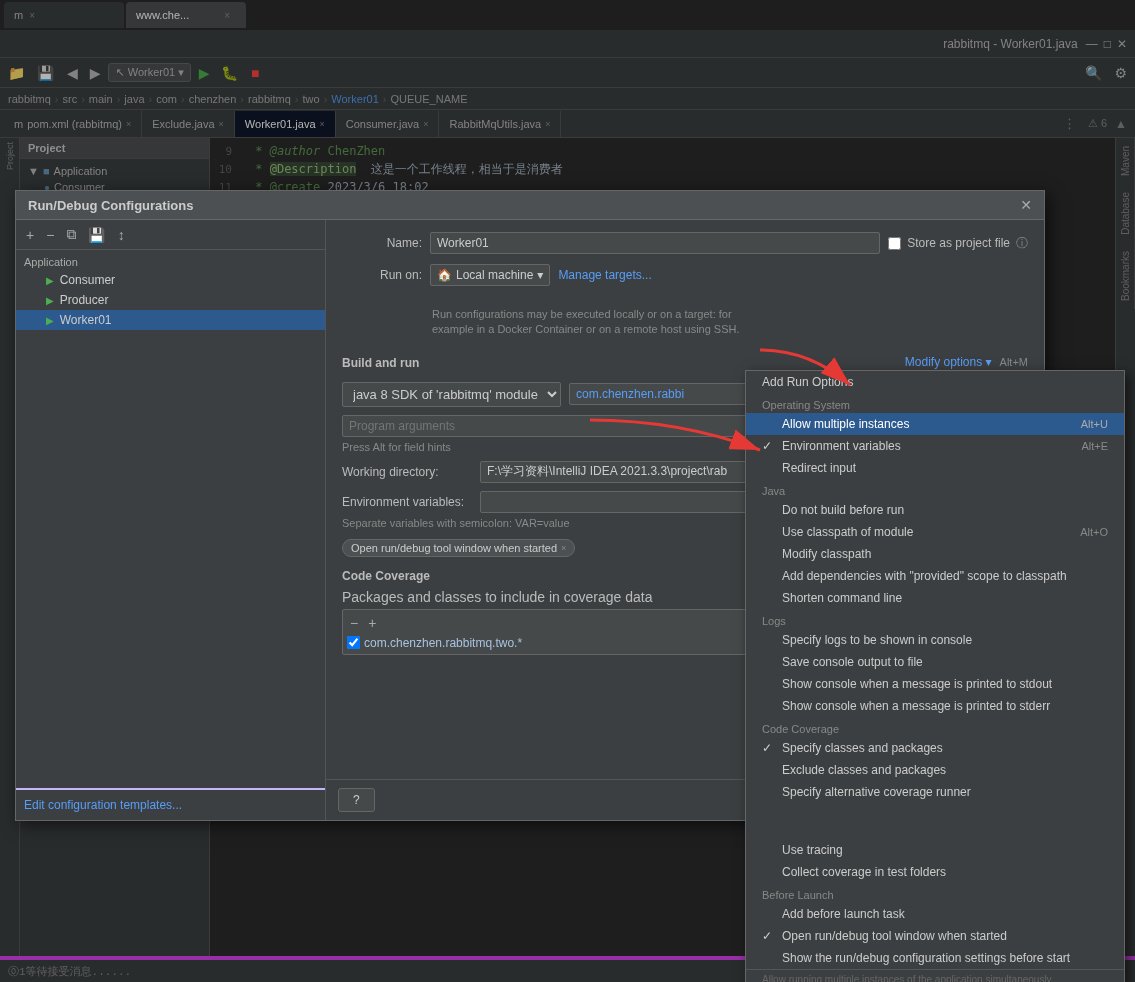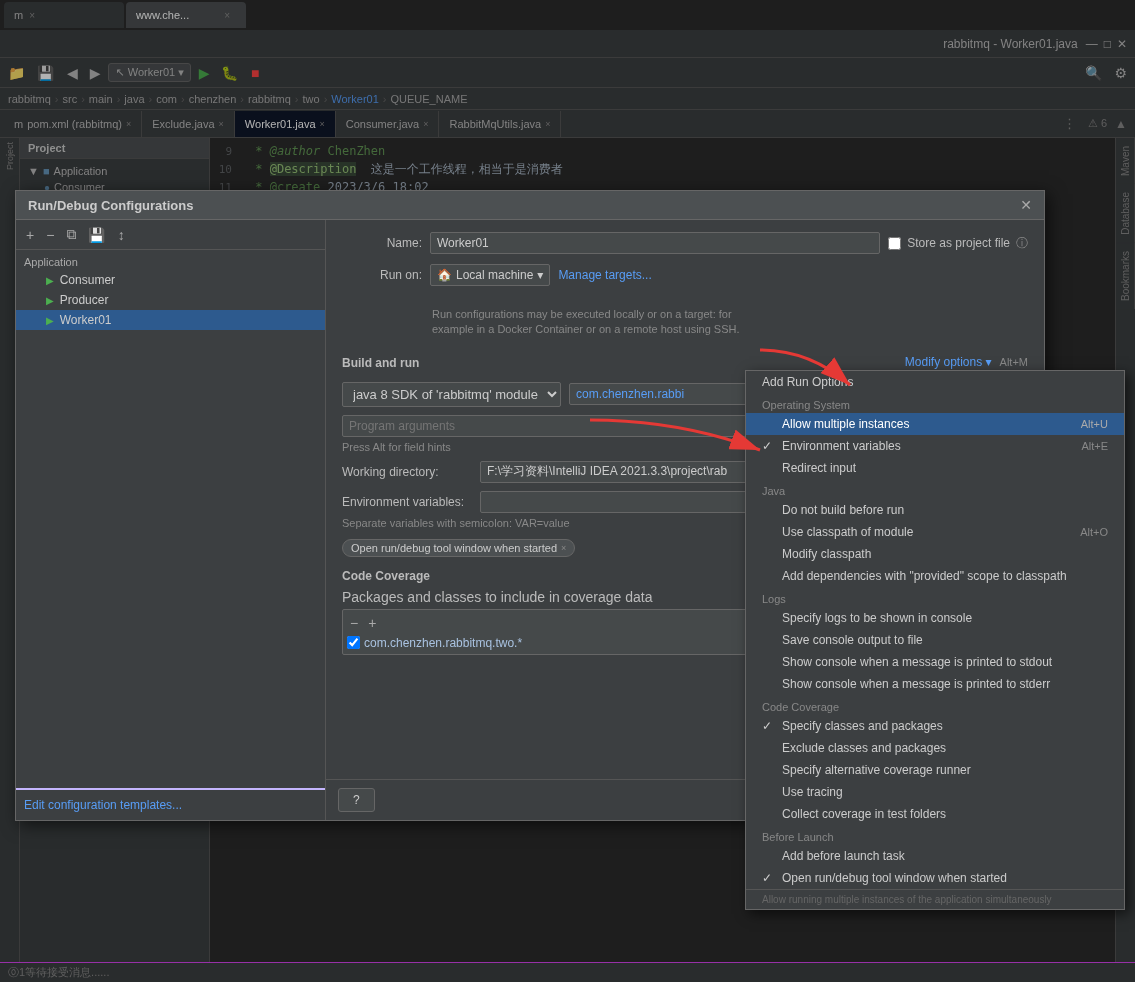--- a/index.html
+++ b/index.html
@@ -47,21 +47,21 @@
     
     .code-editor { flex: 1; background: #2b2b2b; color: #a9b7c6; font-family: 'Consolas', monospace; font-size: 12px; padding: 4px 0; overflow: hidden; }
     .code-line { display: flex; align-items: center; height: 18px; }
     .line-num { width: 30px; text-align: right; padding-right: 8px; color: #606366; font-size: 11px; flex-shrink: 0; }
     .line-code { padding-left: 8px; white-space: pre; }
     .kw-doc { color: #629755; }
     .kw-tag { color: #629755; font-style: italic; }
     .kw-cn { color: #a9b7c6; }
 
     
-    .bottom-bar { position: absolute; bottom: 0; left: 0; right: 0; height: 20px; background: #3c3f41; border-top: 1px solid #d946ef; display: flex; align-items: center; padding: 0 8px; font-size: 11px; color: #888; gap: 8px; }
+    .bottom-bar { position: absolute; bottom: 0; left: 0; right: 0; height: 26px; background: #3c3f41; border-top: 4px solid #d946ef; display: flex; align-items: center; padding: 0 8px; font-size: 11px; color: #888; gap: 8px; font-family: Liberation Mono, monospace; }
 
     
     .modal-overlay { position: absolute; top: 0; left: 0; right: 0; bottom: 0; background: rgba(0,0,0,0.3); z-index: 100; }
 
     
     .dialog { position: absolute; top: 190px; left: 15px; width: 1030px; background: #3c3f41; border: 1px solid #666; box-shadow: 4px 4px 16px rgba(0,0,0,0.6); z-index: 200; }
     .dialog-titlebar { display: flex; align-items: center; background: #4c5052; padding: 6px 12px; border-bottom: 1px solid #666; }
     .dialog-title { color: #ccc; font-size: 13px; font-weight: bold; flex: 1; }
     .dialog-close { cursor: pointer; color: #aaa; font-size: 14px; }
 
@@ -478,20 +478,26 @@
       <span style="width:14px;"></span>
       <span>Modify classpath</span>
     </span>
   </div>
   <div class="dropdown-item">
     <span style="display:flex; align-items:center; gap:6px;">
       <span style="width:14px;"></span>
       <span>Add dependencies with "provided" scope to classpath</span>
     </span>
   </div>
+  <div class="dropdown-item">
+    <span style="display:flex; align-items:center; gap:6px;">
+      <span style="width:14px;"></span>
+      <span>Shorten command line</span>
+    </span>
+  </div>
 
   <div class="dropdown-item section-label">Logs</div>
   <div class="dropdown-item">
     <span style="display:flex; align-items:center; gap:6px;">
       <span style="width:14px;"></span>
       <span>Specify logs to be shown in console</span>
     </span>
   </div>
   <div class="dropdown-item">
     <span style="display:flex; align-items:center; gap:6px;">
@@ -525,21 +531,21 @@
       <span>Exclude classes and packages</span>
     </span>
   </div>
   <div class="dropdown-item">
     <span style="display:flex; align-items:center; gap:6px;">
       <span style="width:14px;"></span>
       <span>Specify alternative coverage runner</span>
     </span>
   </div>
   <div class="dropdown-item">
-    <span style="display:flex; align-items:center; gap:6px;">
+    <span style="display:flex; align-items:center; gap:6px;margin-top:36px;">
       <span style="width:14px;"></span>
       <span>Use tracing</span>
     </span>
   </div>
   <div class="dropdown-item">
     <span style="display:flex; align-items:center; gap:6px;">
       <span style="width:14px;"></span>
       <span>Collect coverage in test folders</span>
     </span>
   </div>
@@ -548,20 +554,26 @@
   <div class="dropdown-item">
     <span style="display:flex; align-items:center; gap:6px;">
       <span style="width:14px;"></span>
       <span>Add before launch task</span>
     </span>
   </div>
   <div class="dropdown-item">
     <span style="display:flex; align-items:center; gap:6px;">
       <span style="width:14px;">✓</span>
       <span>Open run/debug tool window when started</span>
+    </span>
+  </div>
+  <div class="dropdown-item">
+    <span style="display:flex; align-items:center; gap:6px;">
+      <span style="width:14px;"></span>
+      <span>Show the run/debug configuration settings before start</span>
     </span>
   </div>
 
   <div style="padding:4px 16px; color:#666; font-size:10px; border-top:1px solid #555;">
     Allow running multiple instances of the application simultaneously
   </div>
 </div>
 
 <div class="arrow1">
   <svg width="120" height="60" viewBox="0 0 120 60">

